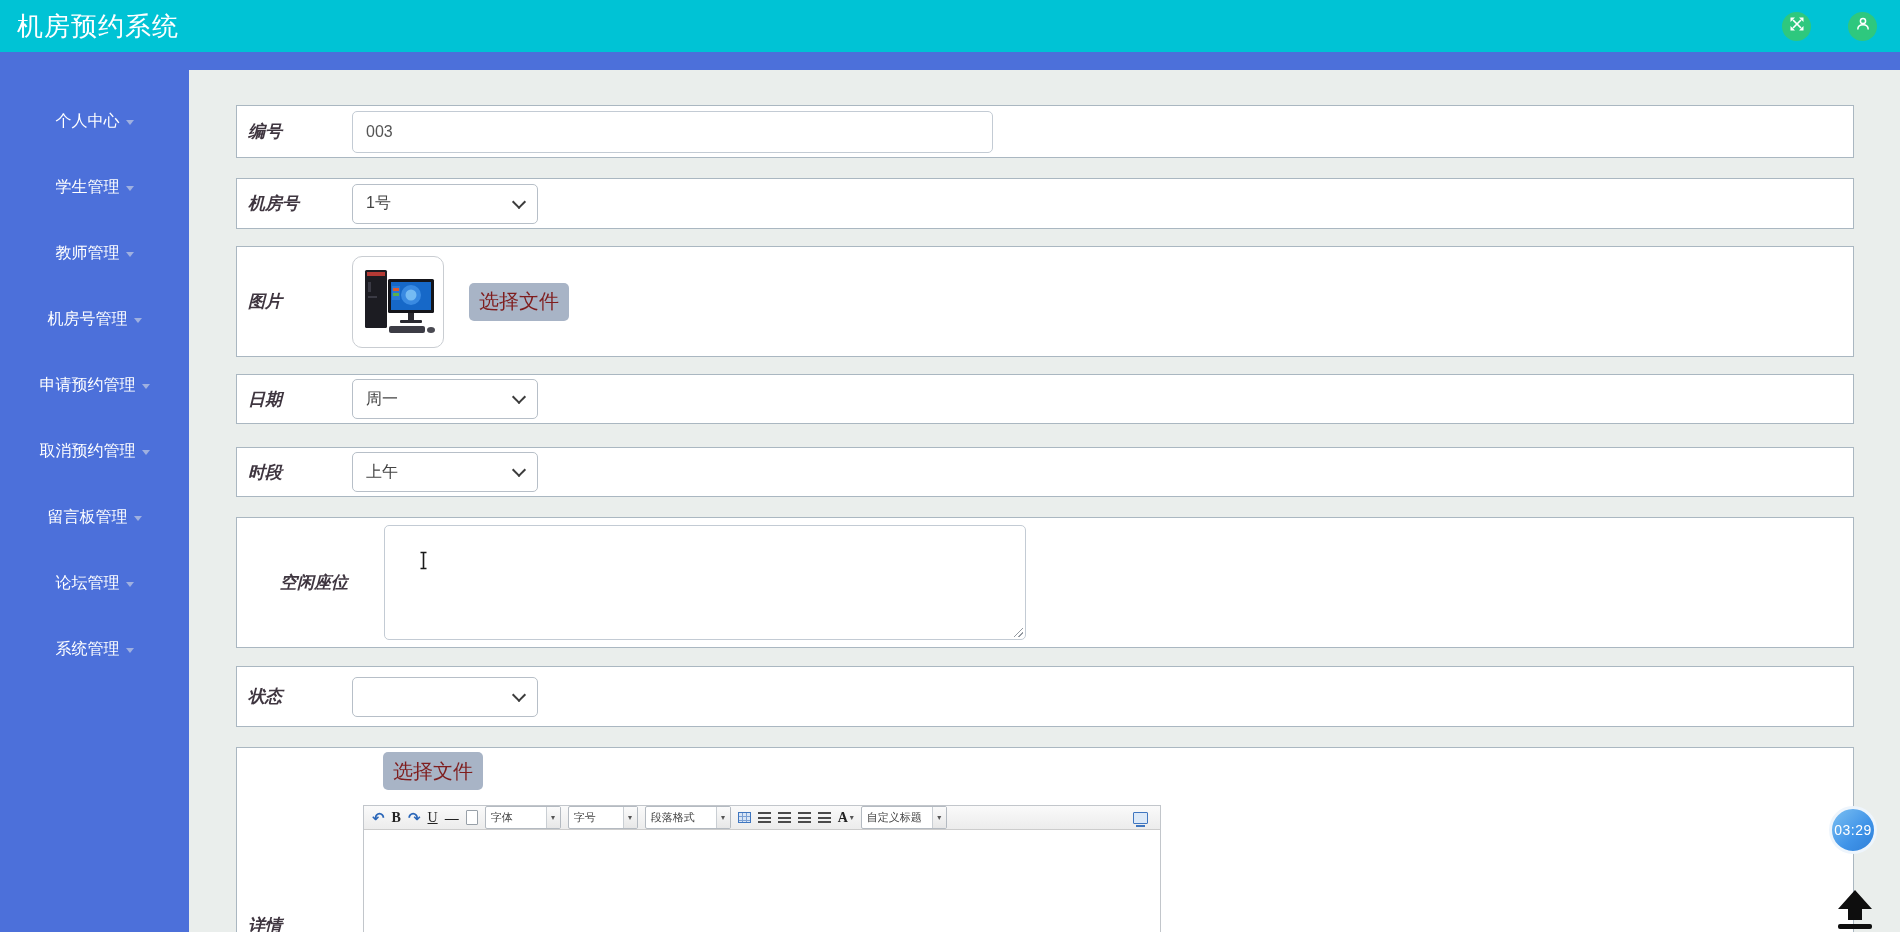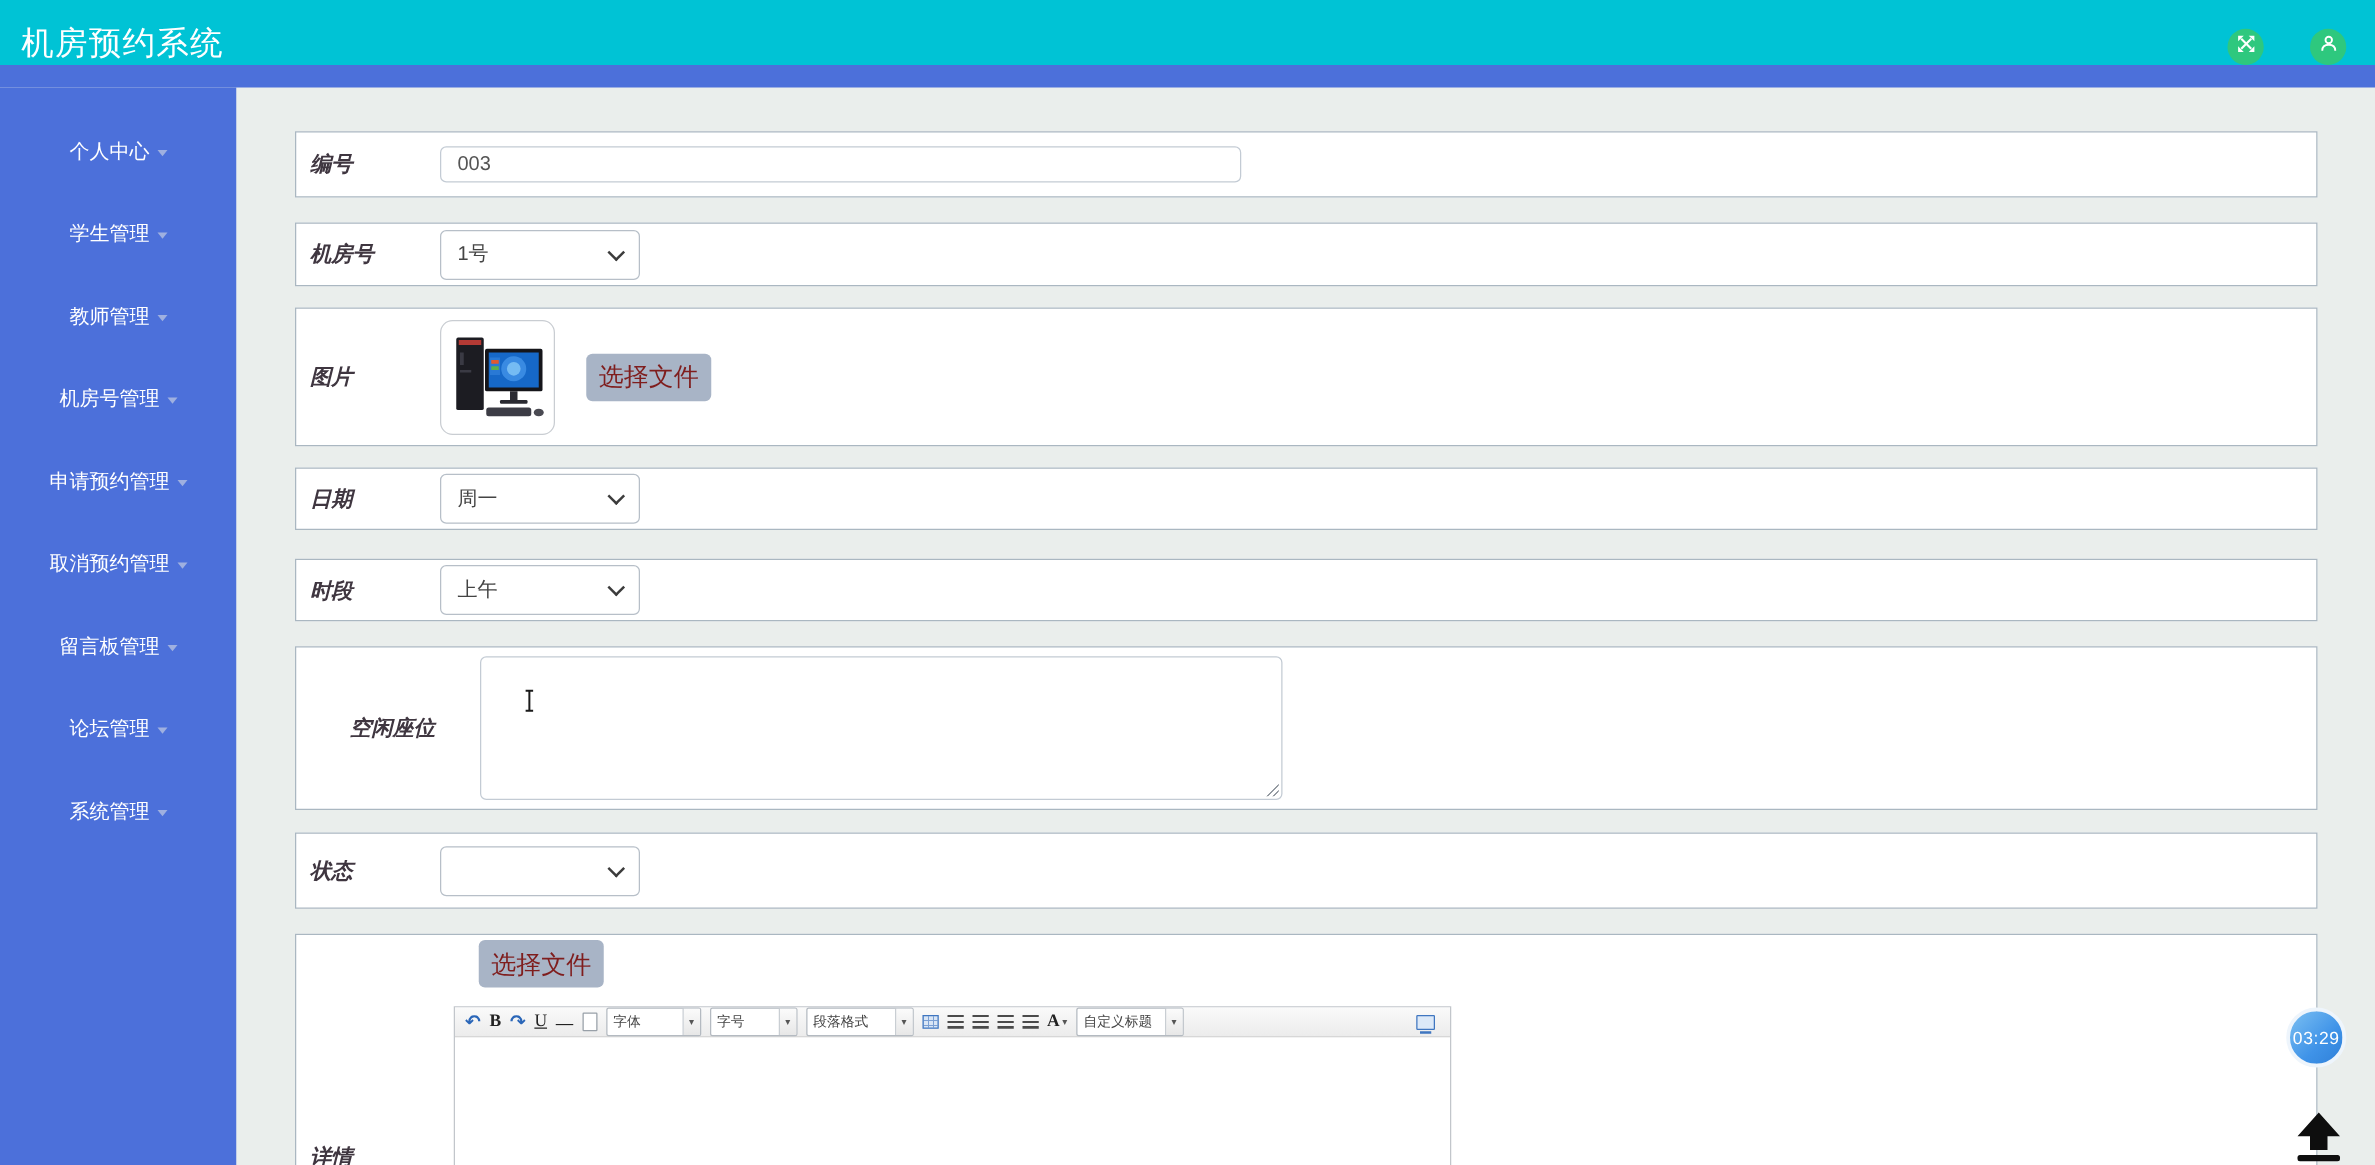--- a/index.html
+++ b/index.html
@@ -4,21 +4,21 @@
 <style>
   html,body{margin:0;padding:0;}
   body{
     width:1900px;height:932px;overflow:hidden;position:relative;
     font-family:"Liberation Sans","DejaVu Sans",sans-serif;
     background:#eaeeec;
   }
   
   .header{
     position:absolute;left:0;top:0;width:1900px;height:52px;
-    background:#00c3d5;display:flex;align-items:flex-end;
+    background:#00c3d5;display:flex;align-items:center;
     padding:0 23px 0 17px;box-sizing:border-box;z-index:30;
   }
   .header .title{color:#fff;font-size:26px;font-weight:500;letter-spacing:1px;}
   .header .spacer{flex:1;}
   .hbtn{
     width:29px;height:29px;border-radius:50%;background:#2ec87e;
     display:flex;align-items:center;justify-content:center;cursor:pointer;
   }
   .hbtn + .hbtn{margin-left:37px;}
   .blue-strip{
@@ -55,26 +55,26 @@
   }
   .r1{height:53px;margin-bottom:20px;}
   .r2{height:51px;margin-bottom:17px;}
   .r3{height:111px;margin-bottom:17px;}
   .r4{height:50px;margin-bottom:23px;}
   .r5{height:50px;margin-bottom:20px;}
   .r6{height:131px;margin-bottom:18px;padding-left:43px;}
   .r7{height:61px;margin-bottom:20px;}
   .r8{height:240px;position:relative;align-items:flex-start;}
   .text-input{
-    width:641px;height:29px;border:1px solid #c3cbd4;border-radius:5px;
+    width:641px;height:42px;border:1px solid #c3cbd4;border-radius:5px;
     padding:0 13px;box-sizing:border-box;font-size:16px;color:#555;
     font-family:"Liberation Sans","DejaVu Sans",sans-serif;outline:none;background:#fff;
   }
   .selectbox{
-    width:160px;height:40px;border:1px solid #b7bfc8;border-radius:5px;
+    width:186px;height:40px;border:1px solid #b7bfc8;border-radius:5px;
     background:#fff;display:flex;align-items:center;justify-content:space-between;
     padding:0 13px;box-sizing:border-box;cursor:pointer;
   }
   .selectbox .selval{font-size:16px;color:#444;}
   .chev{
     width:8px;height:8px;border-right:2px solid #3c3c3c;border-bottom:2px solid #3c3c3c;
     transform:rotate(45deg);margin-top:-4px;
   }
   .thumb{
     width:92px;height:92px;border:1px solid #c9cdd2;border-radius:10px;background:#fff;

